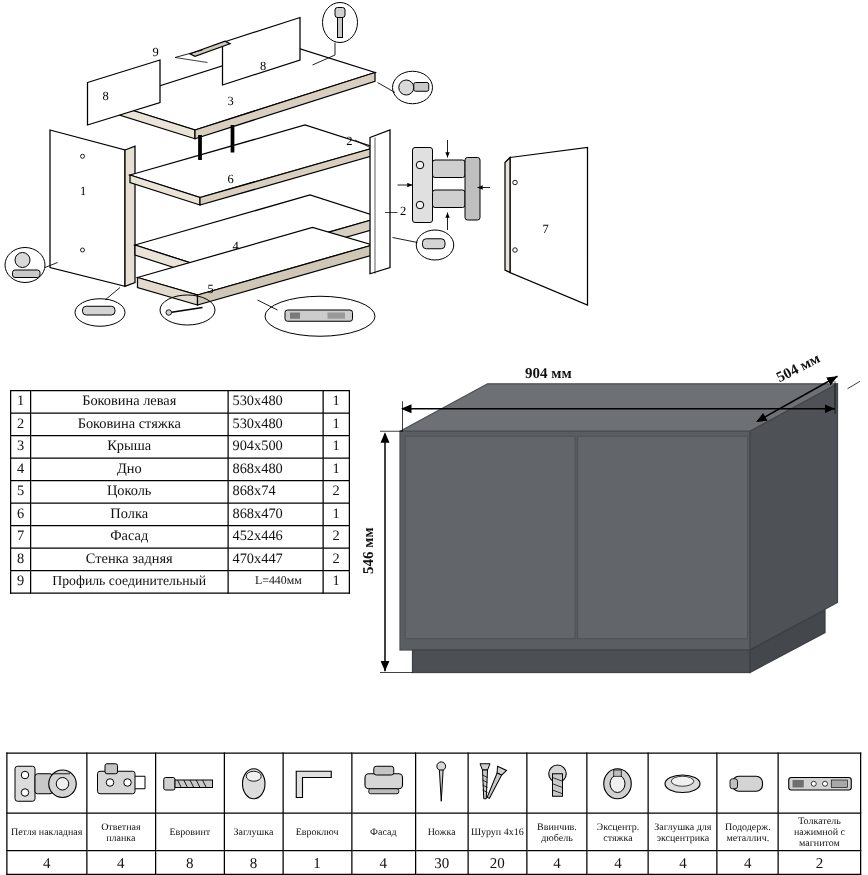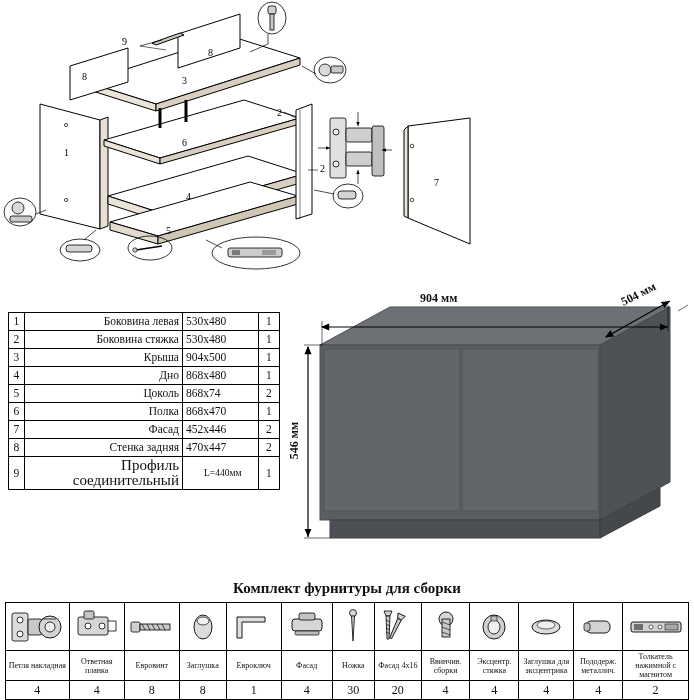--- a/index.html
+++ b/index.html
@@ -26,24 +26,24 @@
     font-size: 11.5px;
     font-family: "Liberation Serif", serif;
   }
   .parts-table td {
     border: 1px solid #000;
     padding: 1px 3px;
     height: 17px;
     line-height: 15px;
   }
   .parts-table td.num { width: 15px; text-align: center; }
-  .parts-table td.nm  { width: 150px; text-align: right; }
+  .parts-table td.nm  { width: 150px; text-align: center; }
   .parts-table td.sz  { width: 72px; }
   .parts-table td.qt  { width: 20px; text-align: center; }
-  .parts-table td.nm.small { font-size: 15px; }
+  .parts-table td.nm.small { font-size: 11px; }
   .parts-table td.sz.small { font-size: 9.5px; padding-left: 21px; }
 
   
   .cabinet-wrap { position: absolute; left: 300px; top: 285px; width: 390px; height: 290px; }
 
   
   .hw-title {
     position: absolute; left: 0; top: 580px; width: 694px;
     text-align: center; font-size: 15px; font-weight: bold;
     font-family: "Liberation Serif", serif;
@@ -311,21 +311,20 @@
       <line x1="8" y1="62" x2="8" y2="252" stroke="#000" stroke-width="1.2" marker-end="url(#ah2)" marker-start="url(#ah2s)"></line>
       <line x1="4" y1="60" x2="22" y2="60" stroke="#000" stroke-width="0.6"></line>
       <line x1="4" y1="253" x2="30" y2="253" stroke="#000" stroke-width="0.6"></line>
     </svg>
 
     <div class="dimlbl" style="position:absolute; left:120px; top:6px;text-align:center;">904 мм</div>
     <div class="dimlbl" style="position:absolute; left:320px; top:2px; transform:rotate(-27deg);">504 мм</div>
     <div class="dimlbl" style="position:absolute; left:-24px; top:148px; transform:rotate(-90deg);">546 мм</div>
   </div>
 
-  <div class="hw-title">Комплект фурнитуры для сборки</div>
 
   <table class="hw-table">
     <colgroup>
       <col style="width:60px">
         <col style="width:52px">
         <col style="width:52px">
       <col style="width:44px">
         <col style="width:52px">
         <col style="width:48px">
       <col style="width:40px">
@@ -437,22 +436,22 @@
         </td>
       </tr>
       <tr class="names">
         <td>Петля накладная</td>
         <td>Ответная планка</td>
         <td>Евровинт</td>
         <td>Заглушка</td>
         <td>Евроключ</td>
         <td>Фасад</td>
         <td>Ножка</td>
-        <td>Фасад 4х16</td>
-        <td>Ввинчив. сборки</td>
+        <td>Шуруп 4х16</td>
+        <td>Ввинчив. дюбель</td>
         <td>Эксцентр. стяжка</td>
         <td>Заглушка для эксцентрика</td>
         <td>Пододерж. металлич.</td>
         <td>Толкатель нажимной с магнитом</td>
       </tr>
       <tr class="counts">
         <td>4</td>
         <td>4</td>
         <td>8</td>
         <td>8</td>

